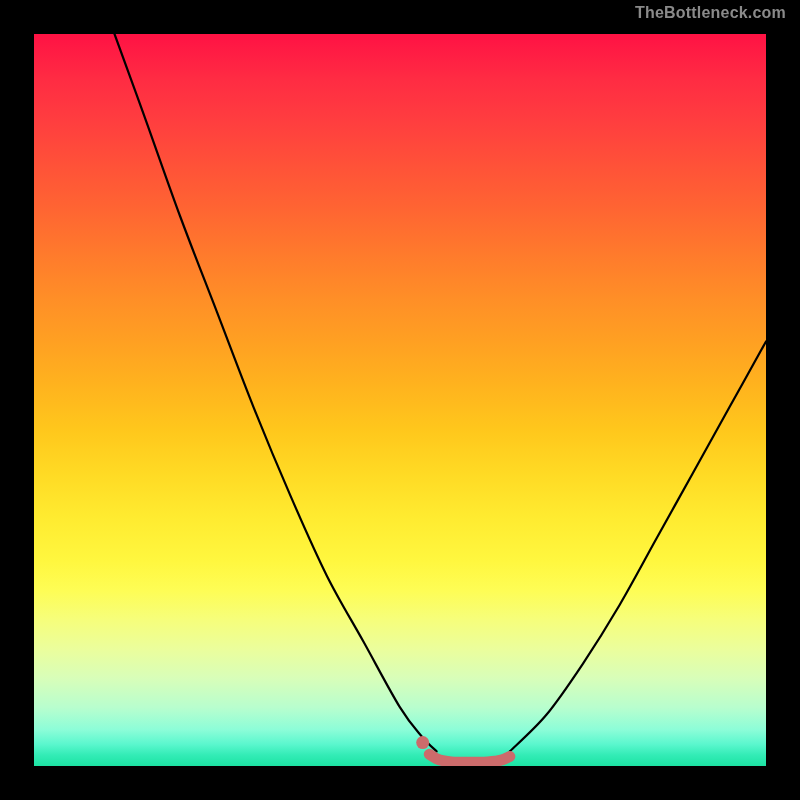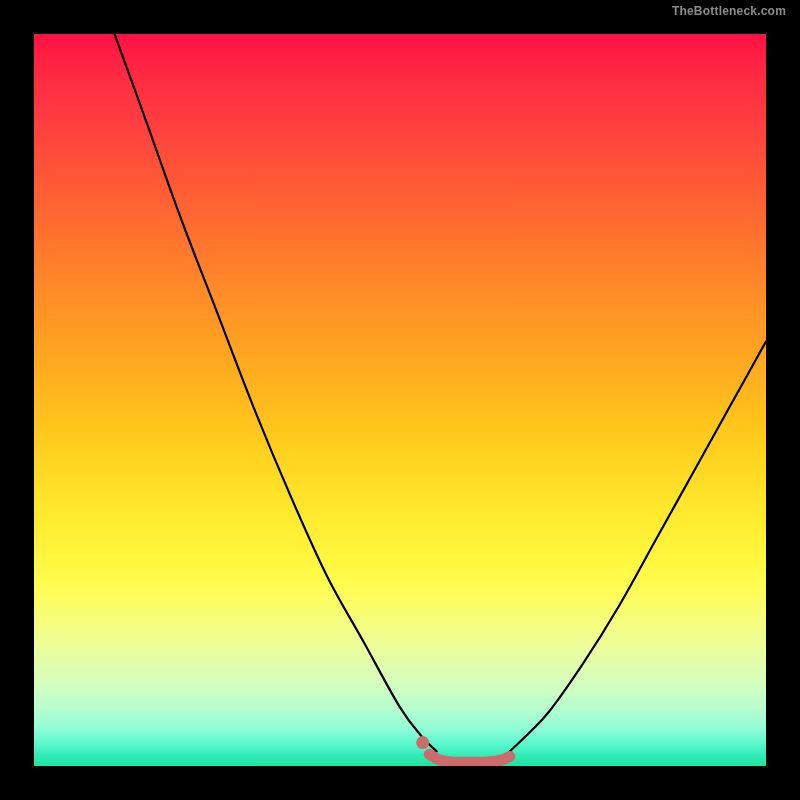--- a/index.html
+++ b/index.html
@@ -59,21 +59,21 @@
     position: absolute;
     left: 0; top: 0;
     width: 732px;
     height: 732px;
   }
   .watermark {
     position: absolute;
     top: 4px;
     right: 14px;
     font-family: Arial, Helvetica, sans-serif;
-    font-size: 12px;
+    font-size: 16px;
     font-weight: bold;
     color: #8a8a8a;
     letter-spacing: 0.2px;
     user-select: none;
     margin-left: 29px;
   }
 </style>
 </head>
 <body>
 

